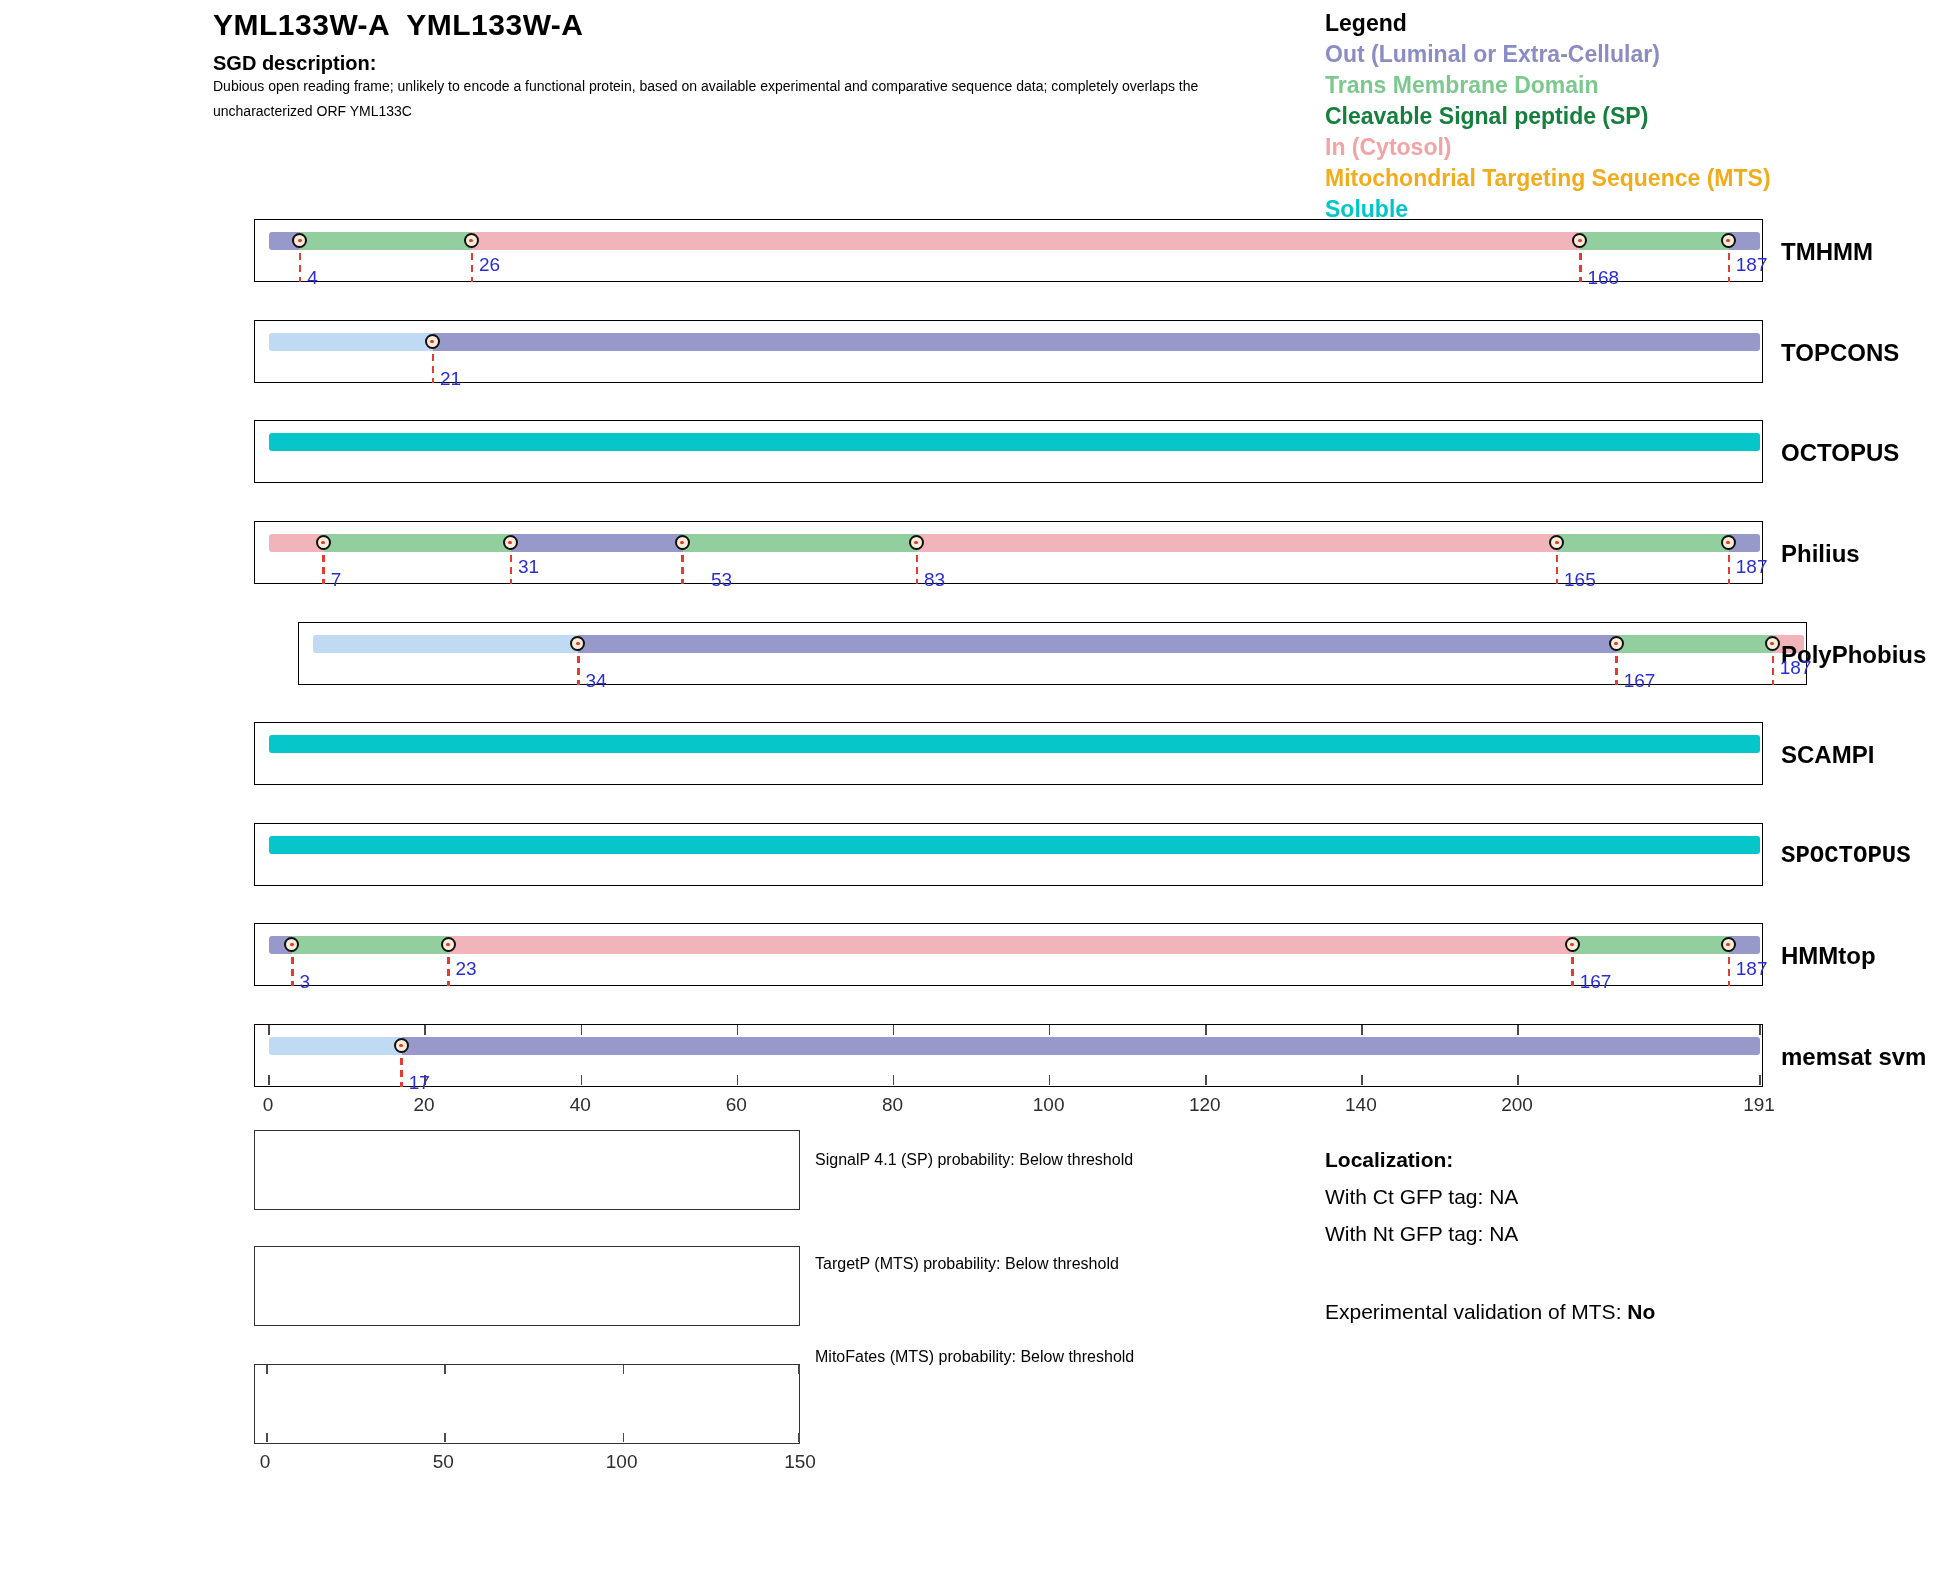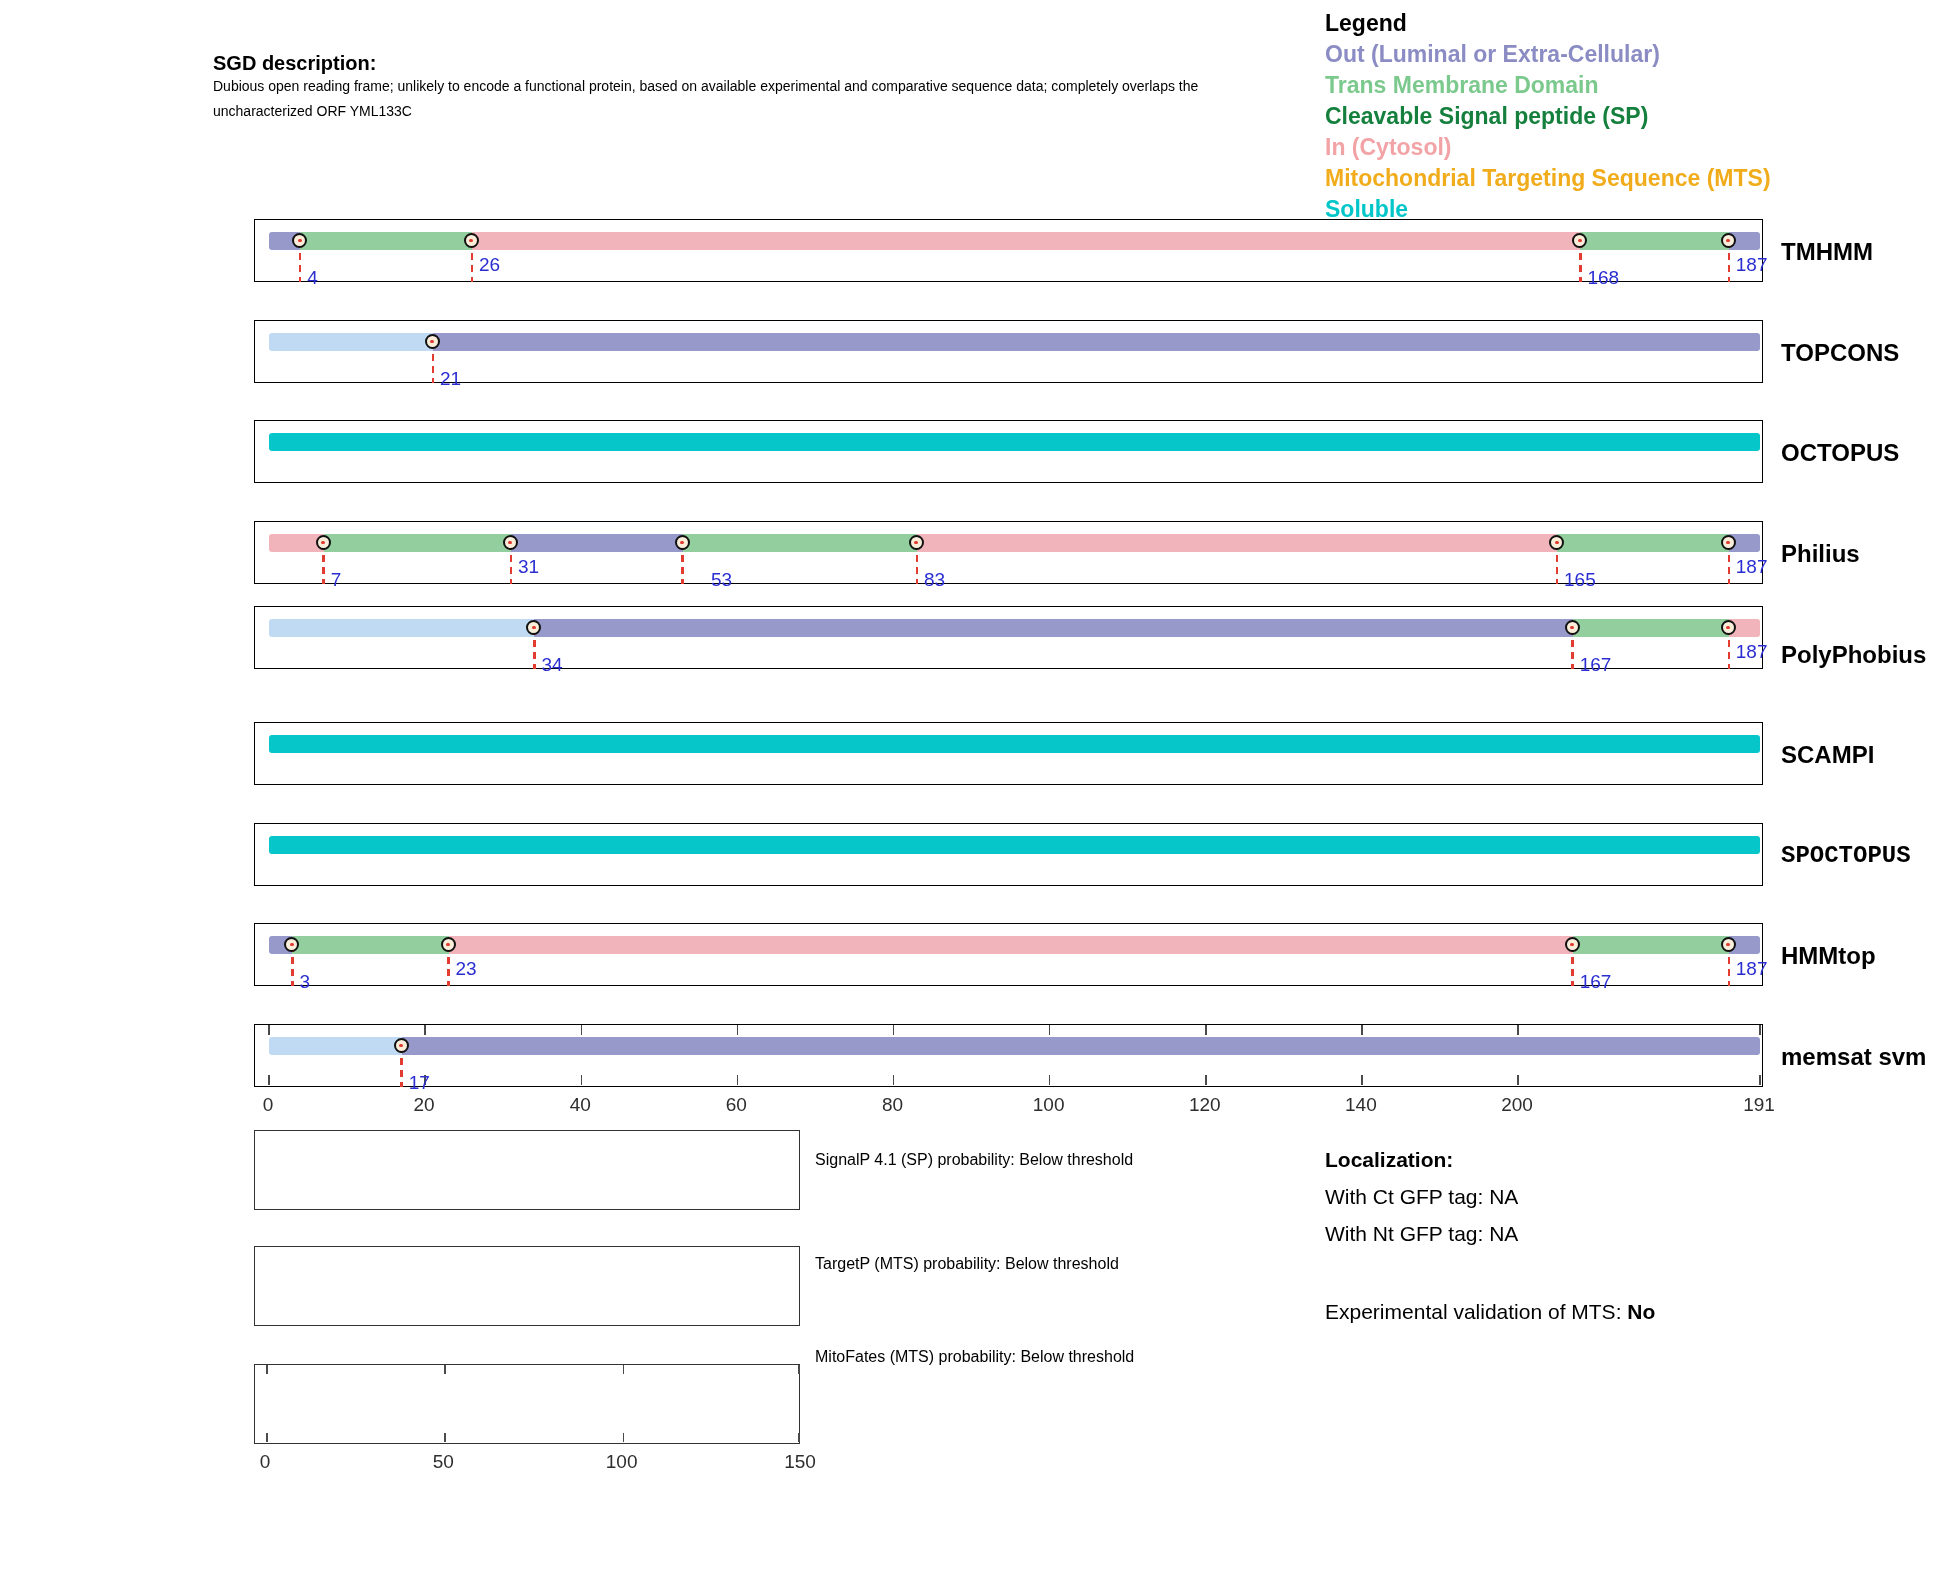--- a/index.html
+++ b/index.html
@@ -29,20 +29,21 @@
   .plot-label.wrap{white-space:normal;width:335px;}
   .loc-line{position:absolute;left:1325px;font-size:21px;line-height:26px;white-space:nowrap;}
   .loc-line.bold{font-weight:bold;}
   .loc-line.wrap{white-space:normal;width:545px;}
 </style>
 </head>
 <body>
 
 <div class="page">
 
+  <div class="abs page-title">YML133W-A  YML133W-A</div>
   <div class="abs sgd-heading">SGD description:</div>
   <div class="abs sgd-text">Dubious open reading frame; unlikely to encode a functional protein, based on available experimental and comparative sequence data; completely overlaps the uncharacterized ORF YML133C</div>
 
   <div class="abs legend">
     <div class="legend-title">Legend</div>
     <div id="legend-items">
         <div class="legend-item" style="color: rgb(139, 140, 196);">Out (Luminal or Extra-Cellular)</div>
         <div class="legend-item" style="color: rgb(124, 201, 142);">Trans Membrane Domain</div>
         <div class="legend-item" style="color: #15803d;">Cleavable Signal peptide (SP)</div>
         <div class="legend-item" style="color: rgb(242, 163, 166);">In (Cytosol)</div>
@@ -127,21 +128,21 @@
           <div class="dot"></div>
         </div>
         <div class="mval" style="left: 1309.04px; top: 48px;">165</div>
         <div class="mdash" style="left: 1472.52px; top: 21px; height: 41px;"></div>
         <div class="mcirc" style="left: 1465.77px; top: 13px;">
           <div class="dot"></div>
         </div>
         <div class="mval" style="left: 1480.77px; top: 35px;">187</div>
       </div>
       <div class="row-label" style="top: 540px;">Philius</div>
-      <div class="track-box" style="top: 606px;">
+      <div class="track-box" style="top: 622px; margin-left: 44px;">
         <div class="seg" style="left: 14px; width: 265.414px; background: rgb(192, 218, 244); border-radius: 3px 0px 0px 3px;"></div>
         <div class="seg" style="left: 279.414px; width: 1038.24px; background: rgb(150, 153, 202);"></div>
         <div class="seg" style="left: 1317.65px; width: 156.126px; background: rgb(147, 207, 158);"></div>
         <div class="seg" style="left: 1473.77px; width: 31.2251px; background: rgb(241, 180, 186); border-radius: 0px 3px 3px 0px;"></div>
         <div class="mdash" style="left: 278.164px; top: 21px; height: 41px;"></div>
         <div class="mcirc" style="left: 271.414px; top: 13px;">
           <div class="dot"></div>
         </div>
         <div class="mval" style="left: 286.414px; top: 48px;">34</div>
         <div class="mdash" style="left: 1316.4px; top: 21px; height: 41px;"></div>

